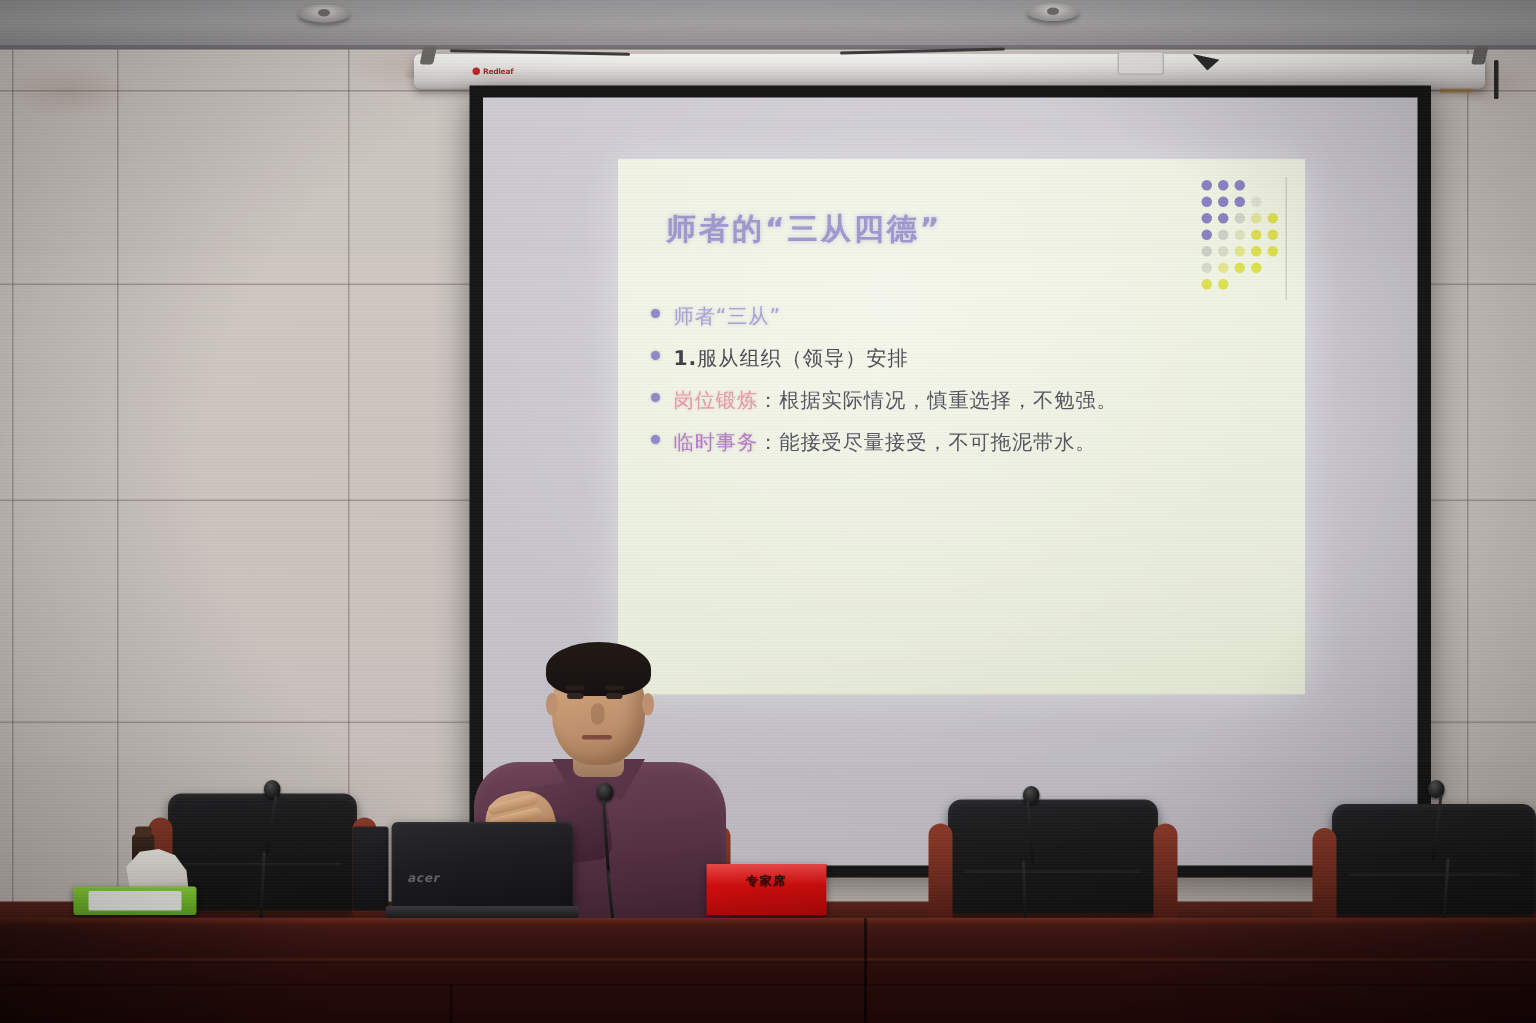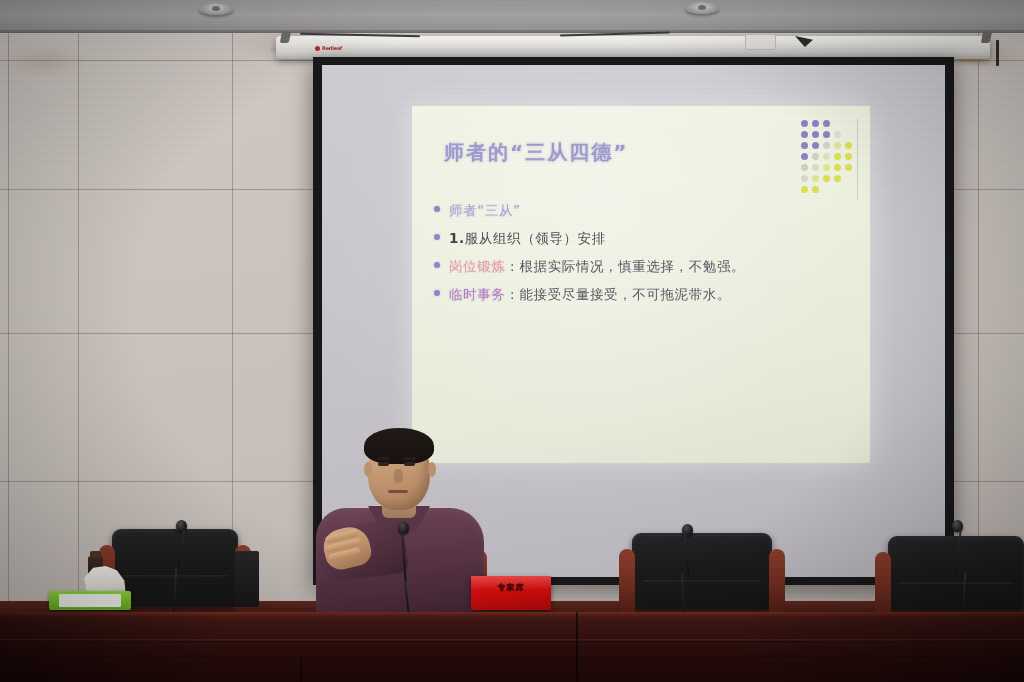--- a/index.html
+++ b/index.html
@@ -542,20 +542,26 @@
   </div>
 
   <div class="bottle"></div>
   <div class="bottle-cap"></div>
   <div class="tissue"></div>
   <div class="greenbox">
     <div class="greenbox-label"></div>
   </div>
   <div class="dark-obj"></div>
 
+  <div class="laptop" style="z-index:6;">
+    <div class="laptop-lid">
+      <div class="laptop-logo">acer</div>
+    </div>
+    <div class="laptop-base"></div>
+  </div>
 
   <div class="nameplate" style="z-index:6;">
     <div class="nameplate-gloss"></div>
     <div class="nameplate-text">专家席</div>
   </div>
 
   <div class="podium" style="z-index:7;">
     <div class="podium-top"></div>
     <div class="podium-rail"></div>
     <div class="podium-seam" style="left:576px;top:0;width:2px;height:70px;"></div>

